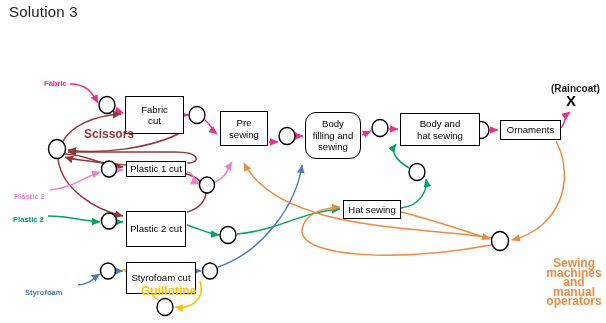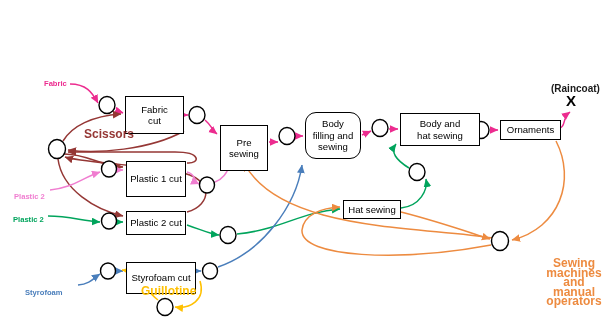--- a/index.html
+++ b/index.html
@@ -54,20 +54,21 @@
     font-weight:bold;
     color:#000000;
     white-space:nowrap;
   }
 </style>
 </head>
 <body>
 
 <div id="root">
 
+  <div id="title">Solution 3</div>
 
   <svg id="canvas" xmlns="http://www.w3.org/2000/svg">
     <defs>
       <marker id="ah-pink" markerWidth="7" markerHeight="7" refX="5.4" refY="2.6" orient="auto">
         <path d="M0,0 L5.6,2.6 L0,5.2 z" fill="#EC2C8F"></path>
       </marker>
       <marker id="ah-brown" markerWidth="7" markerHeight="7" refX="5.4" refY="2.6" orient="auto">
         <path d="M0,0 L5.6,2.6 L0,5.2 z" fill="#953735"></path>
       </marker>
       <marker id="ah-violet" markerWidth="7" markerHeight="7" refX="5.4" refY="2.6" orient="auto">
@@ -152,24 +153,24 @@
         <ellipse cx="417" cy="172" rx="8" ry="8.5" fill="#ffffff" stroke="#000000" stroke-width="1.4"></ellipse>
         <ellipse cx="57" cy="149" rx="8.5" ry="9.5" fill="#ffffff" stroke="#000000" stroke-width="1.4"></ellipse>
         <ellipse cx="165" cy="307" rx="8" ry="8.5" fill="#ffffff" stroke="#000000" stroke-width="1.4"></ellipse>
         <ellipse cx="500" cy="241" rx="8.5" ry="9.5" fill="#ffffff" stroke="#000000" stroke-width="1.4"></ellipse>
       </g>
   </svg>
 
   <div id="boxes">
       <div class="node-box" style="left: 125px; top: 96px; width: 59px; height: 38px;">Fabric
 cut</div>
-      <div class="node-box" style="left: 126px; top: 161px; width: 60px; height: 36px;">Plastic 1 cut</div>
-      <div class="node-box" style="left: 126px; top: 211px; width: 60px; height: 24px;">Plastic 2 cut</div>
+      <div class="node-box" style="left: 126px; top: 161px; width: 60px; height: 16px;">Plastic 1 cut</div>
+      <div class="node-box" style="left: 126px; top: 211px; width: 60px; height: 36px;">Plastic 2 cut</div>
       <div class="node-box" style="left: 126px; top: 262px; width: 70px; height: 32px;">Styrofoam cut</div>
-      <div class="node-box" style="left: 220px; top: 125px; width: 48px; height: 46px;">Pre
+      <div class="node-box" style="left: 220px; top: 111px; width: 48px; height: 35px;">Pre
 sewing</div>
       <div class="node-box" style="left: 305px; top: 112px; width: 56px; height: 47px; border-radius: 11px;">Body
 filling and
 sewing</div>
       <div class="node-box" style="left: 343px; top: 200px; width: 58px; height: 19px;">Hat sewing</div>
       <div class="node-box" style="left: 400px; top: 113px; width: 80px; height: 33px;">Body and
 hat sewing</div>
       <div class="node-box" style="left: 500px; top: 120px; width: 61px; height: 20px;">Ornaments</div>
     </div>
 

